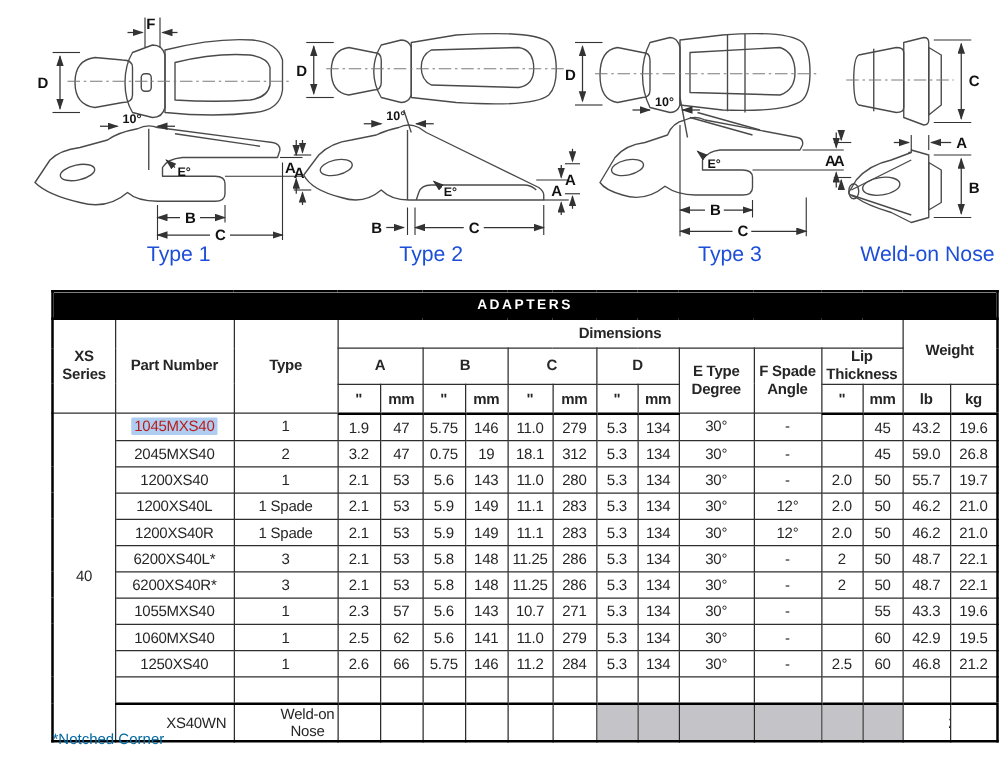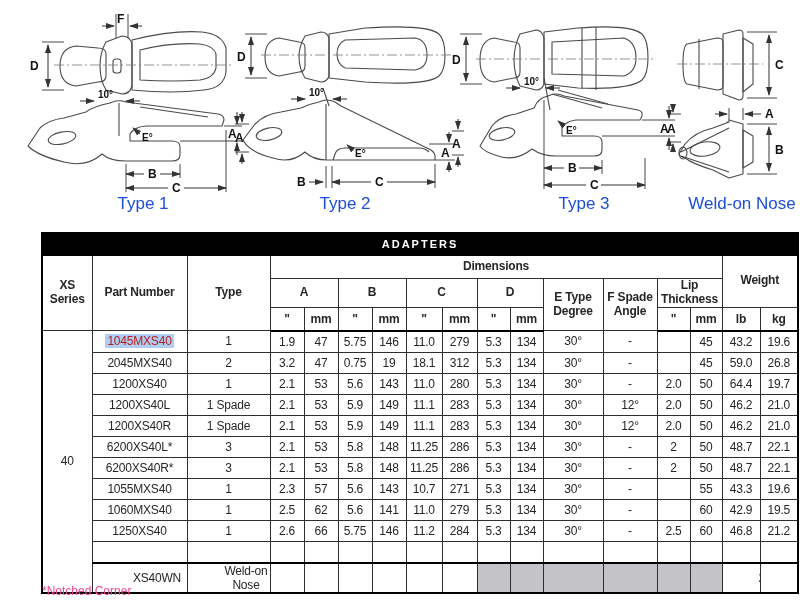--- a/index.html
+++ b/index.html
@@ -43,21 +43,21 @@
   tbody td{height:20px;background:#fff;}
   tbody td.gray{background:#c4c4c8;}
   tbody tr.thick-top td{border-top:2px solid #000;padding-left:36px;}
   tbody td.xs-cell{font-size:12px;}
   table.adapters{border:2px solid #000;}
   .hl{
     display:inline-block;padding:0 2px;border-radius:1px;
     background:#aecdf0;color:#b91c1c;
   }
   .footnote{
-    position:absolute;left:42px;top:584px;font-size:12px;color:#ec4899;
+    position:absolute;left:42px;top:584px;font-size:12px;color:#0369a1;
   }
 </style>
 </head>
 <body>
 
 <div class="drawings">
 
   <svg width="0" height="0" style="position:absolute" aria-hidden="true">
     <defs>
       <marker id="ah" markerWidth="9" markerHeight="7" refX="8" refY="3" orient="auto-start-reverse" markerUnits="userSpaceOnUse">
@@ -370,21 +370,21 @@
         <td>5.6</td>
         <td>143</td>
         <td>11.0</td>
         <td>280</td>
         <td>5.3</td>
         <td>134</td>
         <td>30°</td>
         <td>-</td>
         <td>2.0</td>
         <td>50</td>
-        <td>64.4</td>
+        <td>55.7</td>
         <td>19.7</td>
       </tr>
       <tr>
         <td>1200XS40L</td>
         <td>1 Spade</td>
         <td>2.1</td>
         <td>53</td>
         <td>5.9</td>
         <td>149</td>
         <td>11.1</td>

